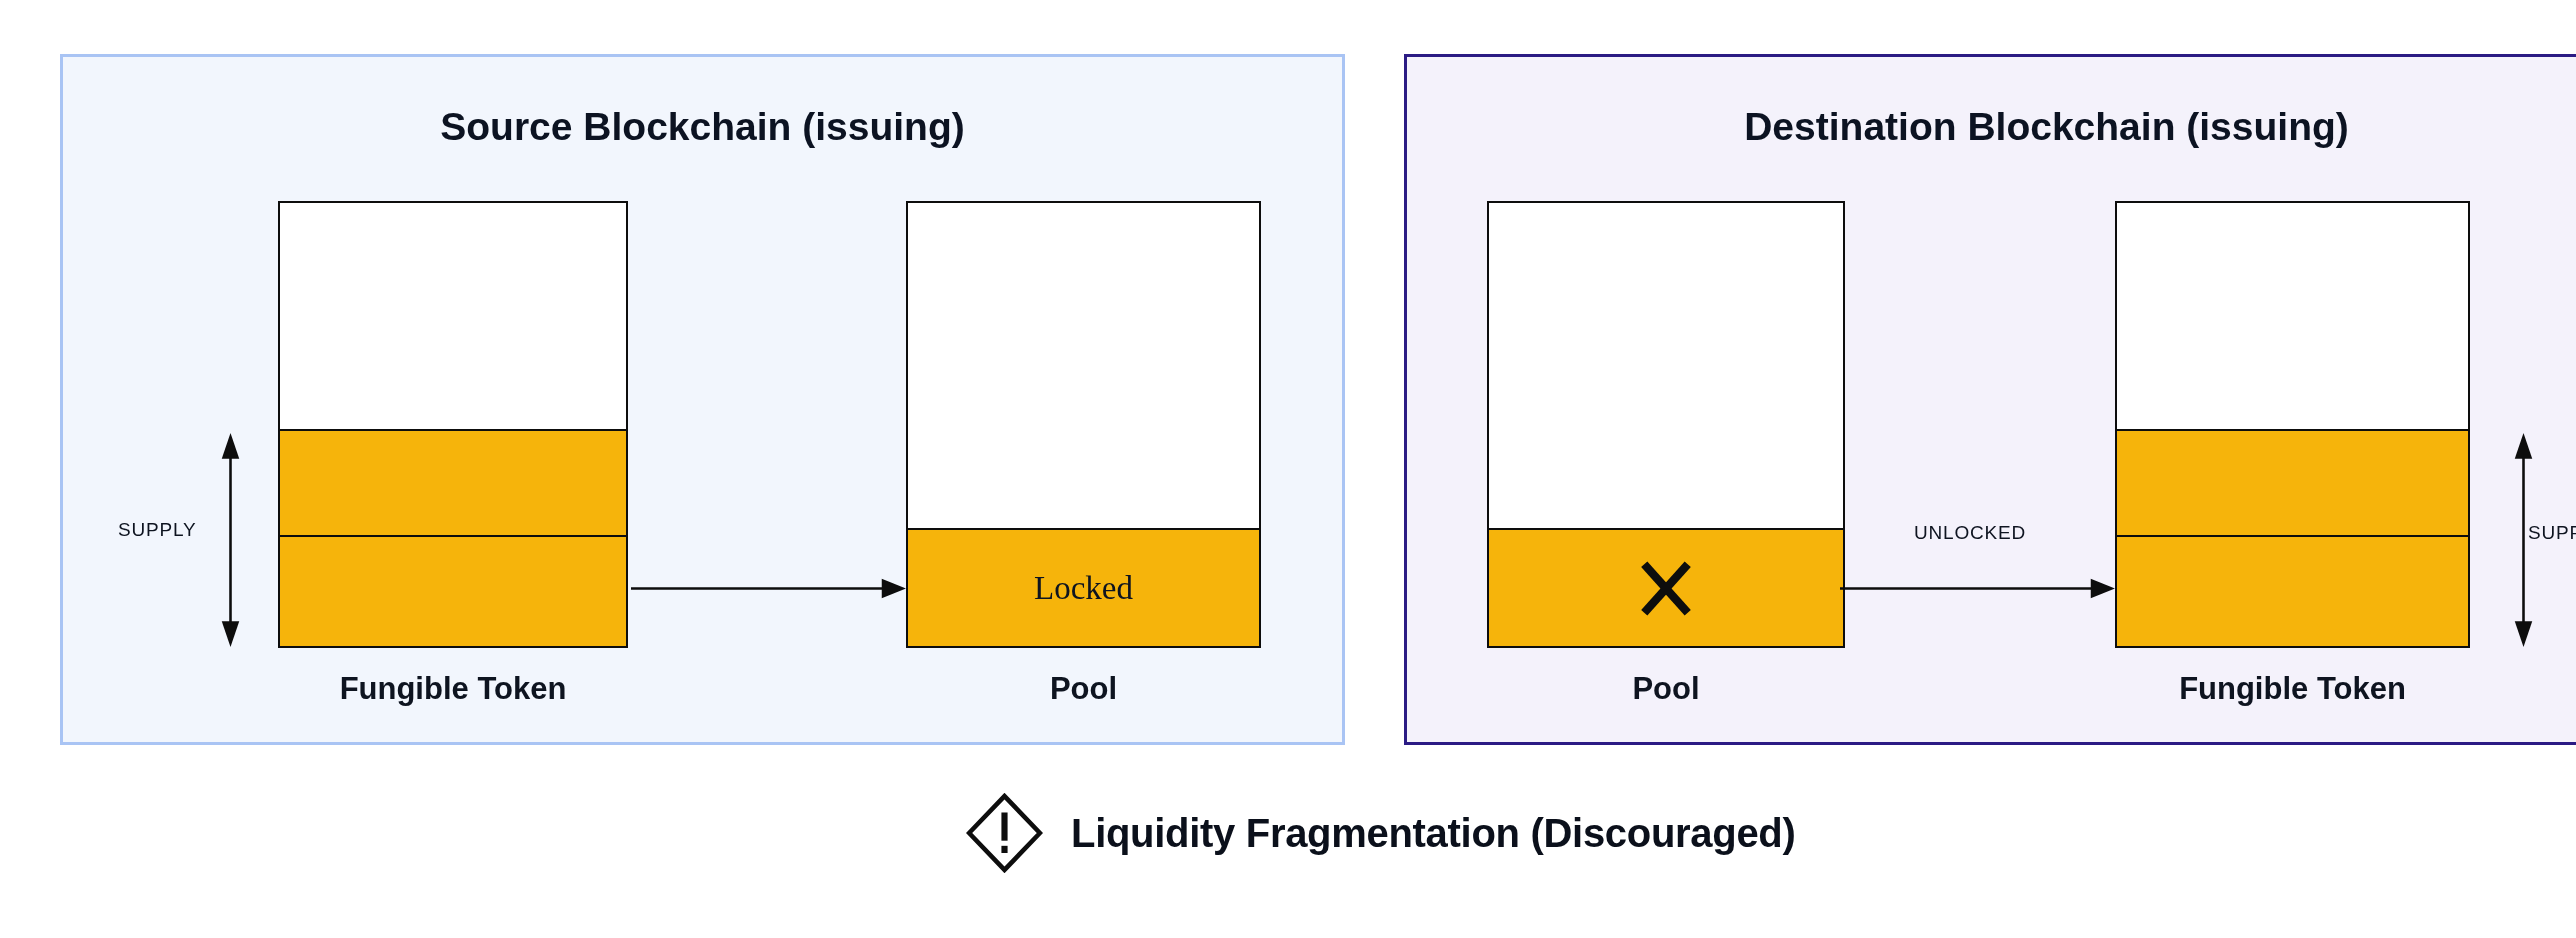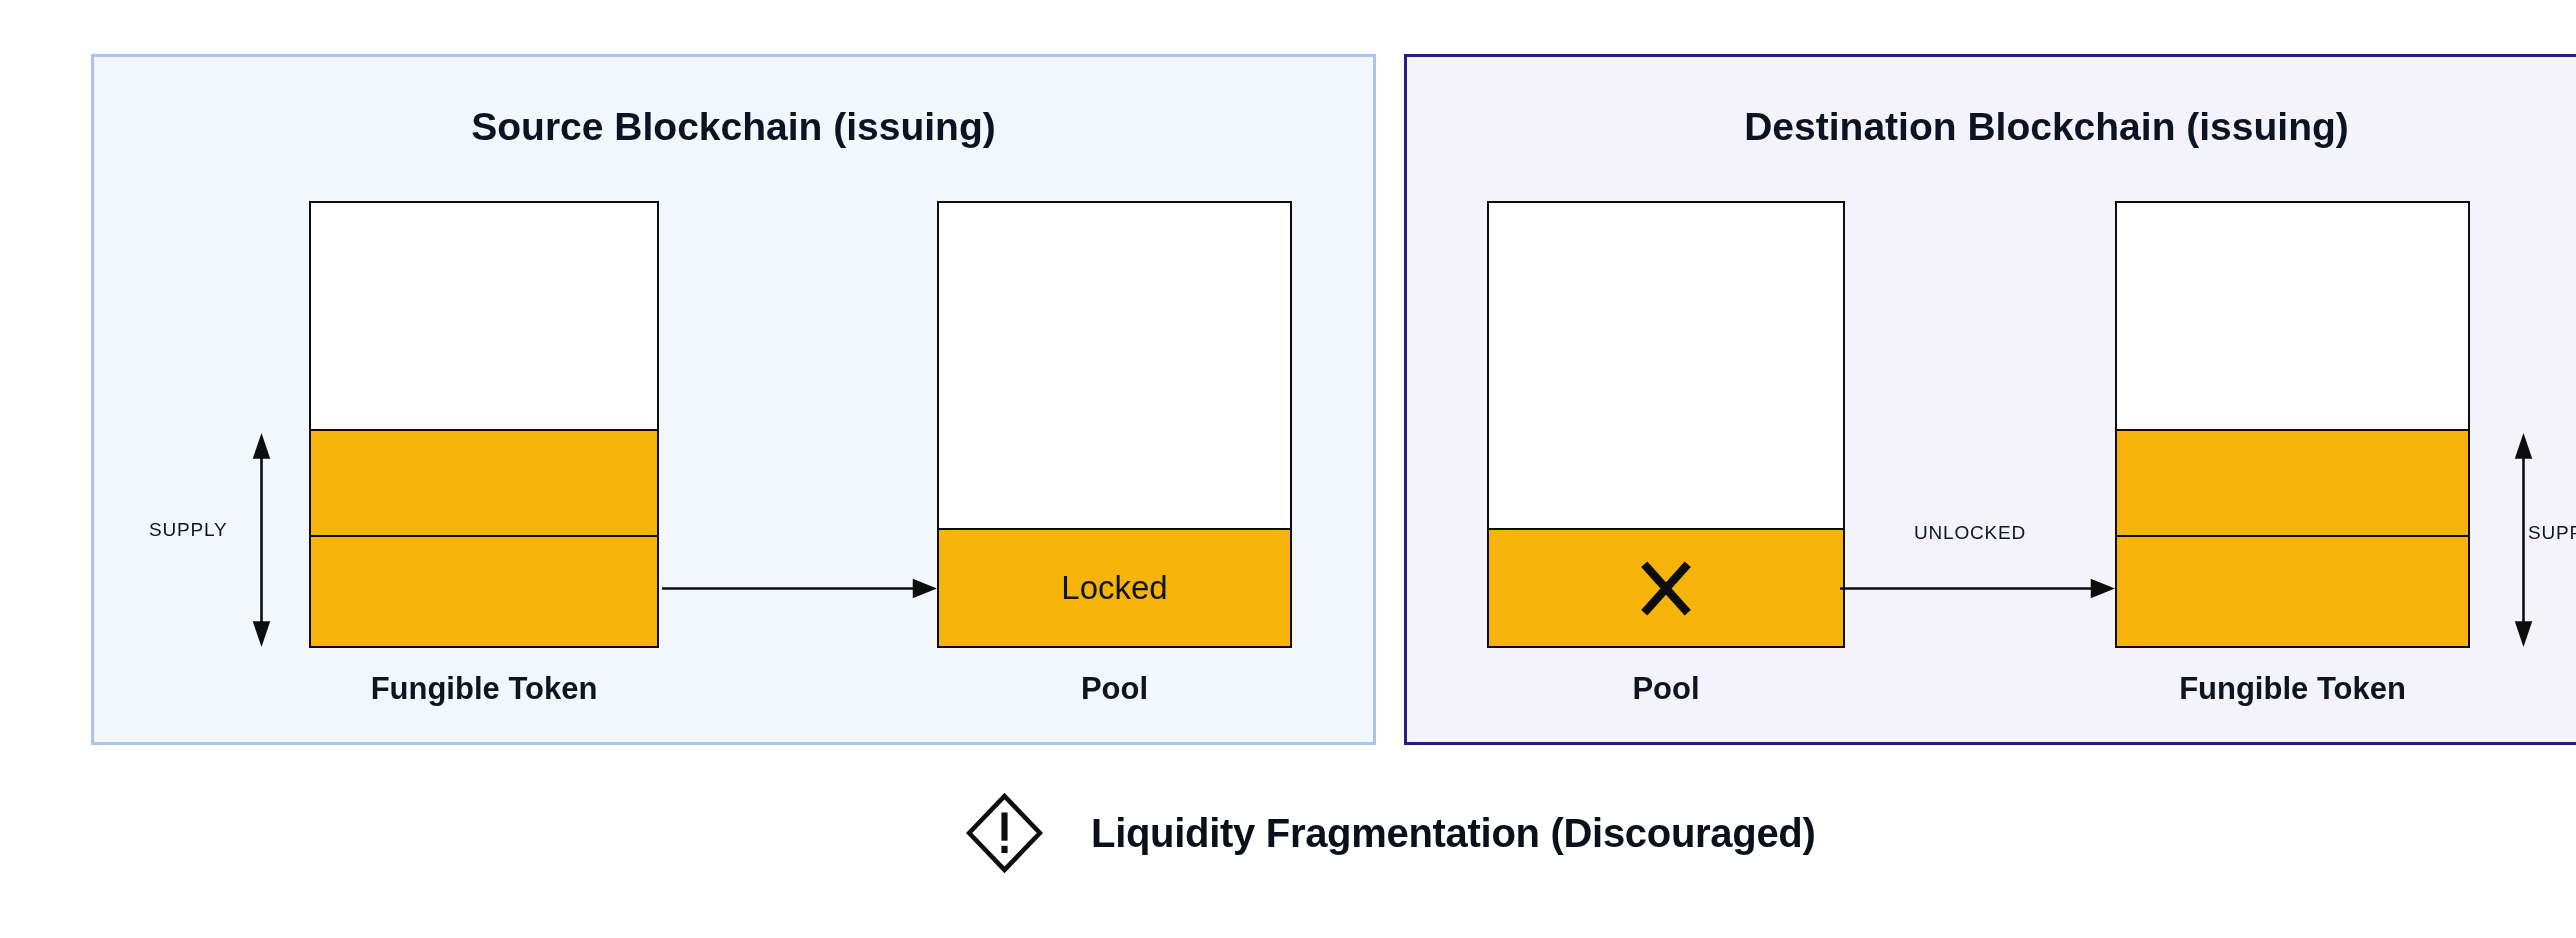--- a/index.html
+++ b/index.html
@@ -14,57 +14,57 @@
   }
   *{box-sizing:border-box;margin:0;padding:0;}
   html,body{width:2749px;height:938px;overflow:hidden;}
   body{
     background:var(--page-bg);
     font-family:"Liberation Sans","DejaVu Sans",sans-serif;
     color:var(--text);
     position:relative;
   }
   .panel{position:absolute;top:54px;width:1285px;height:691px;}
-  .panel.source{left:60px;background:var(--source-panel-bg);border:3.1px solid var(--source-panel-border);margin-left:31px;}
+  .panel.source{left:60px;background:var(--source-panel-bg);border:3.1px solid var(--source-panel-border);}
   .panel.dest{left:1404px;background:var(--dest-panel-bg);border:3.1px solid var(--dest-panel-border);}
   .panel-title{
     position:absolute;top:48px;left:0;right:0;
     text-align:center;font-size:39px;font-weight:600;color:#0c1322;letter-spacing:0;
   }
   .box{
     position:absolute;top:144px;height:447px;
     border:2.6px solid var(--stroke);
     background:#ffffff;
     display:flex;flex-direction:column;
   }
   .seg{width:100%;flex:none;}
   .seg.white{background:#ffffff;}
   .seg.amber{background:var(--amber);}
   .ft-white{height:226px;}
   .ft-amber-a{height:106px;border-top:2.6px solid var(--stroke);}
   .ft-amber-b{flex:1 1 auto;border-top:2.1px solid var(--stroke);}
   .pool-white{height:325px;}
   .pool-amber{flex:1 1 auto;border-top:2.6px solid var(--stroke);
-    display:flex;align-items:center;justify-content:center;}
+    display:flex;align-items:center;justify-content:center;font-family:Liberation Serif, serif;}
   .locked-label{font-size:33px;font-weight:500;color:var(--text);}
   .box-label{
     position:absolute;top:614px;text-align:center;
     font-size:31px;font-weight:700;color:var(--text);
   }
   .tiny-label{
     position:absolute;text-align:left;width:103px;
     font-size:19px;font-weight:500;letter-spacing:0.8px;color:var(--text);
   }
   .arrow{position:absolute;color:var(--stroke);}
   .caption{
     position:absolute;left:966px;top:793px;height:80px;
     display:flex;align-items:center;
   }
   .caption-text{
-    margin-left:48px;font-size:40px;font-weight:700;color:#0b101b;letter-spacing:-0.3px;
+    margin-left:28px;font-size:40px;font-weight:700;color:#0b101b;letter-spacing:-0.3px;
   }
   svg{display:block;}
 </style>
 </head>
 <body>
 
 <section class="panel source">
   <h2 class="panel-title">Source Blockchain (issuing)</h2>
 
   <div class="arrow" style="left:156px;top:375px;">

